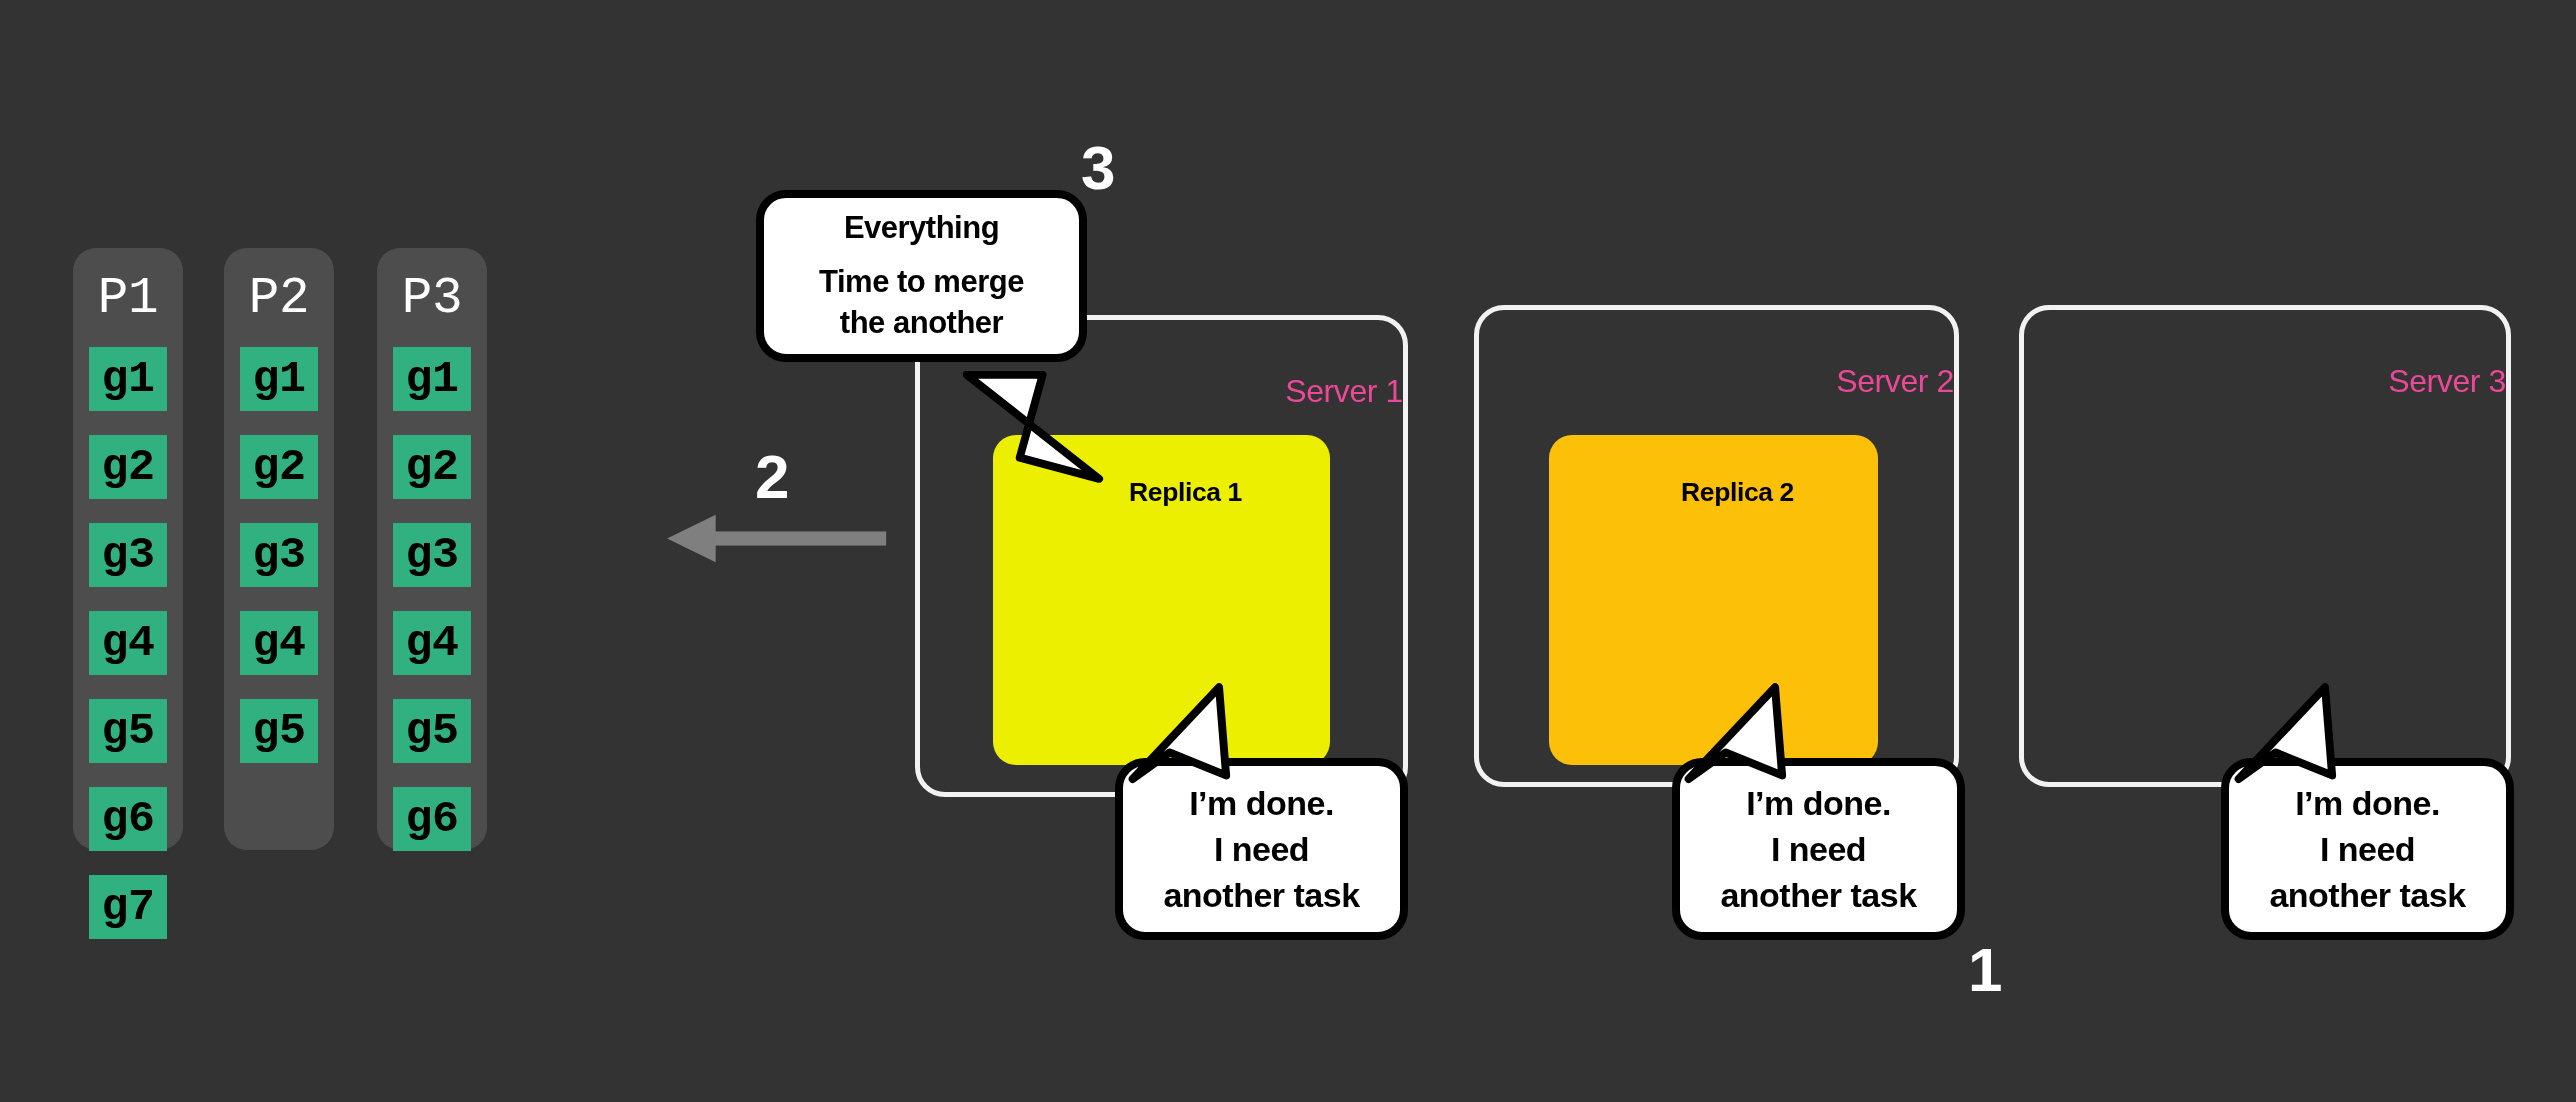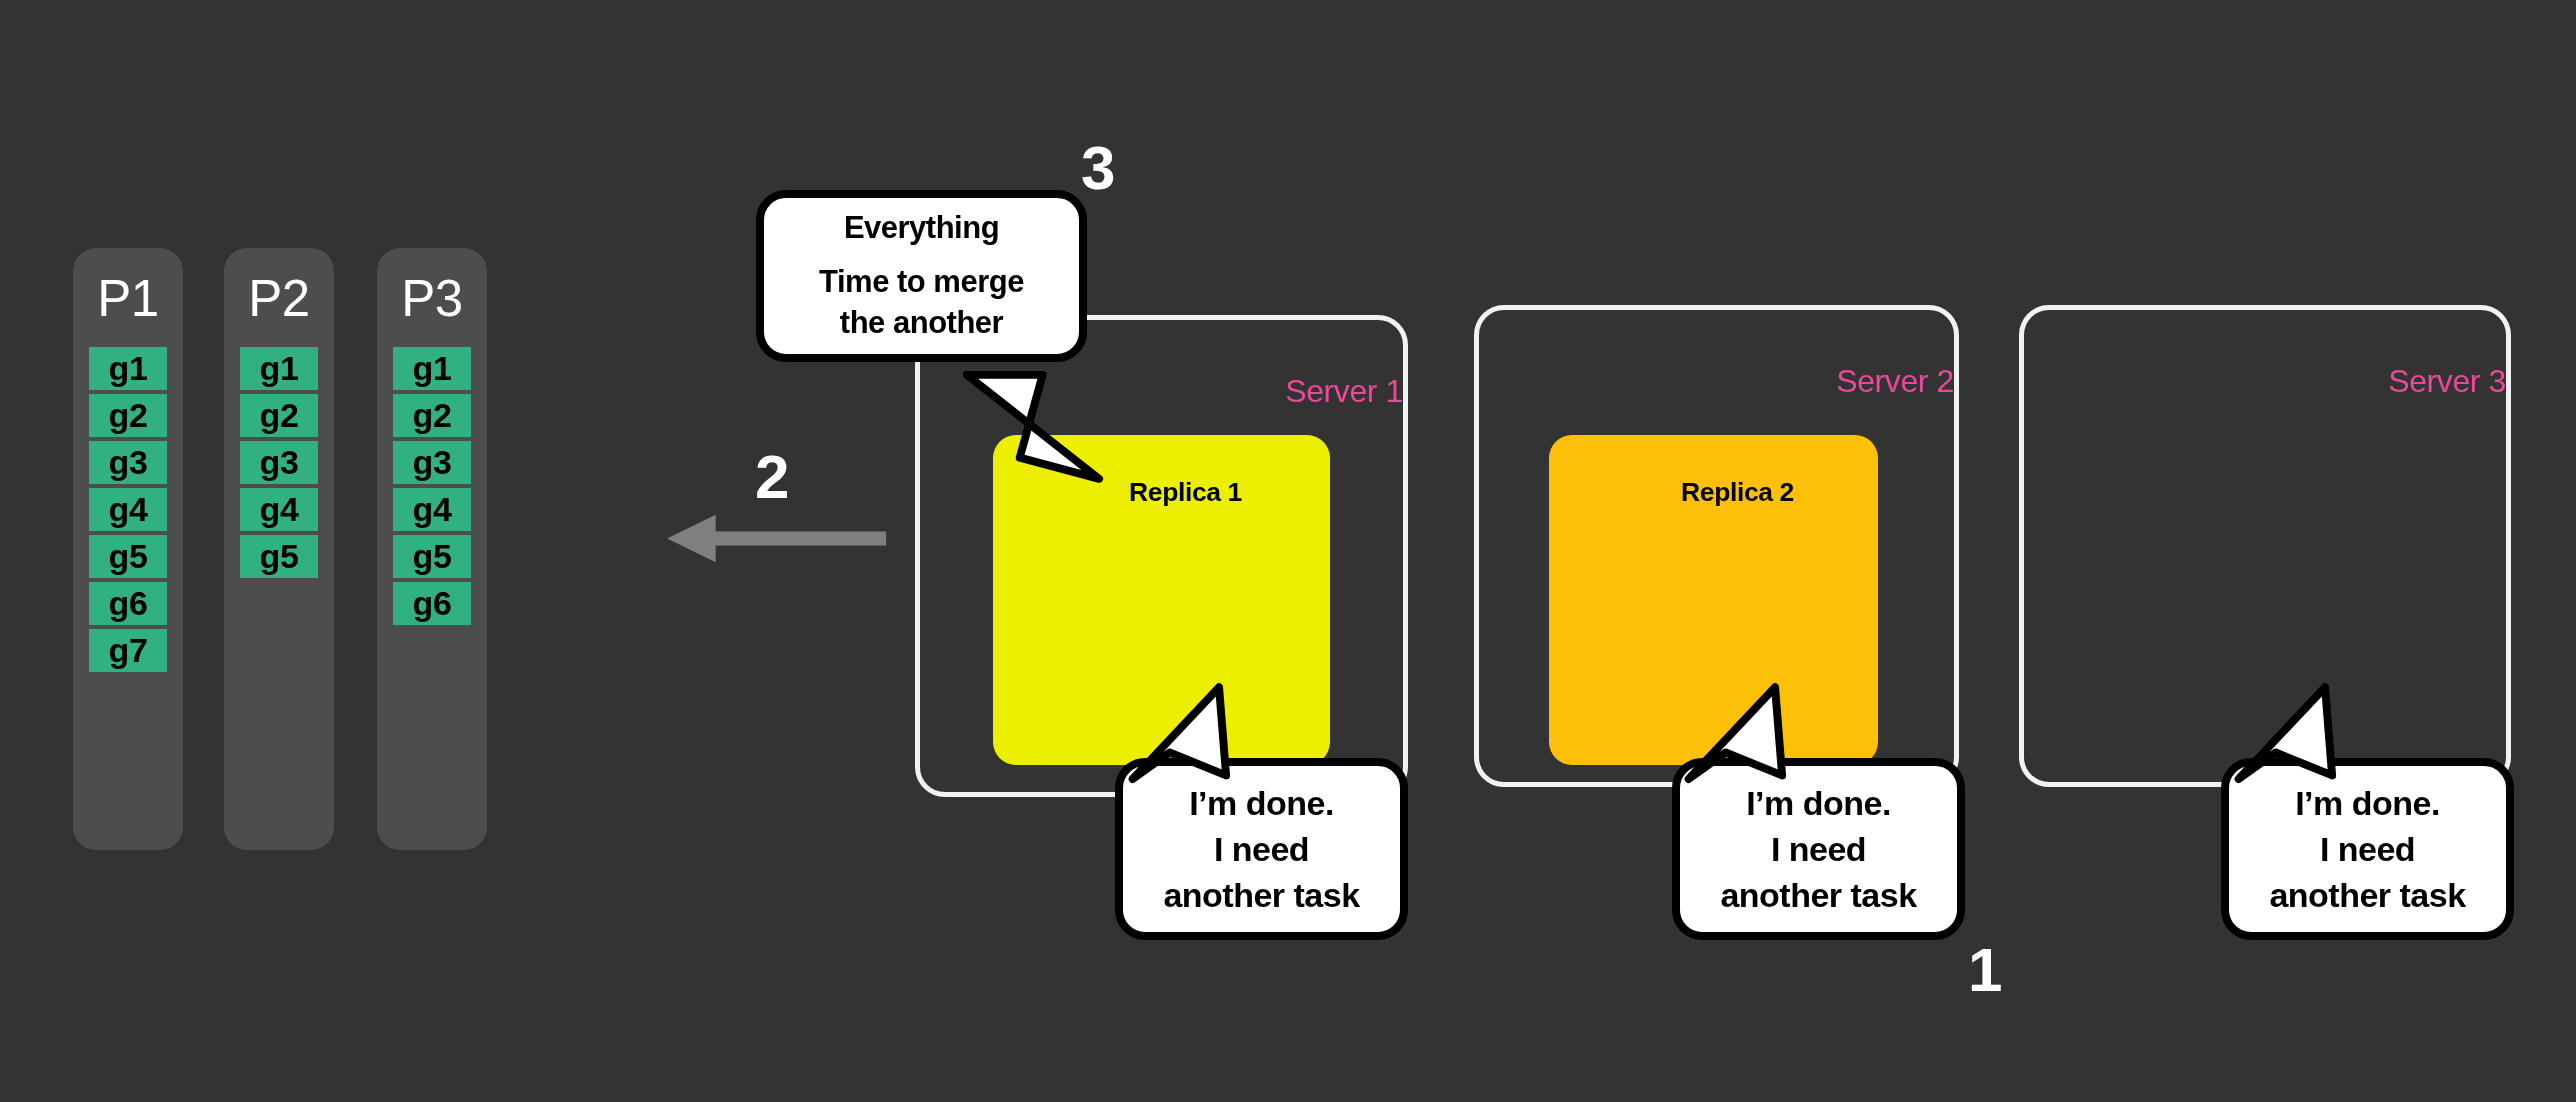--- a/index.html
+++ b/index.html
@@ -16,49 +16,50 @@
     overflow: hidden;
   }
 
   
   .partition {
     position: absolute;
     background: #4d4d4d;
     border-radius: 23px;
     box-sizing: border-box;
     padding: 0;
+    font-family: Liberation Mono, monospace;
   }
   .partition-title {
     position: absolute;
     left: 0;
     right: 0;
     top: 25px;
     text-align: center;
     color: #ffffff;
     font-size: 51px;
     font-weight: 400;
     letter-spacing: -0.4px;
     line-height: 1;
   }
   .gridlist {
     position: absolute;
     left: 16px;
     right: 16px;
     top: 99px;
   }
   .gcell {
-    height: 43px;
+    height: 64px;
     background: #31b180;
     color: #000000;
-    font-size: 34px;
+    font-size: 45px;
     font-weight: 700;
     display: flex;
     align-items: center;
     justify-content: center;
-    margin-bottom: 4px;
+    margin-bottom: 24px;
     letter-spacing: -0.4px;
   }
 
   
   .server {
     position: absolute;
     border: 5.3px solid #f2f2f2;
     border-radius: 30px;
     box-sizing: border-box;
     background: transparent;

